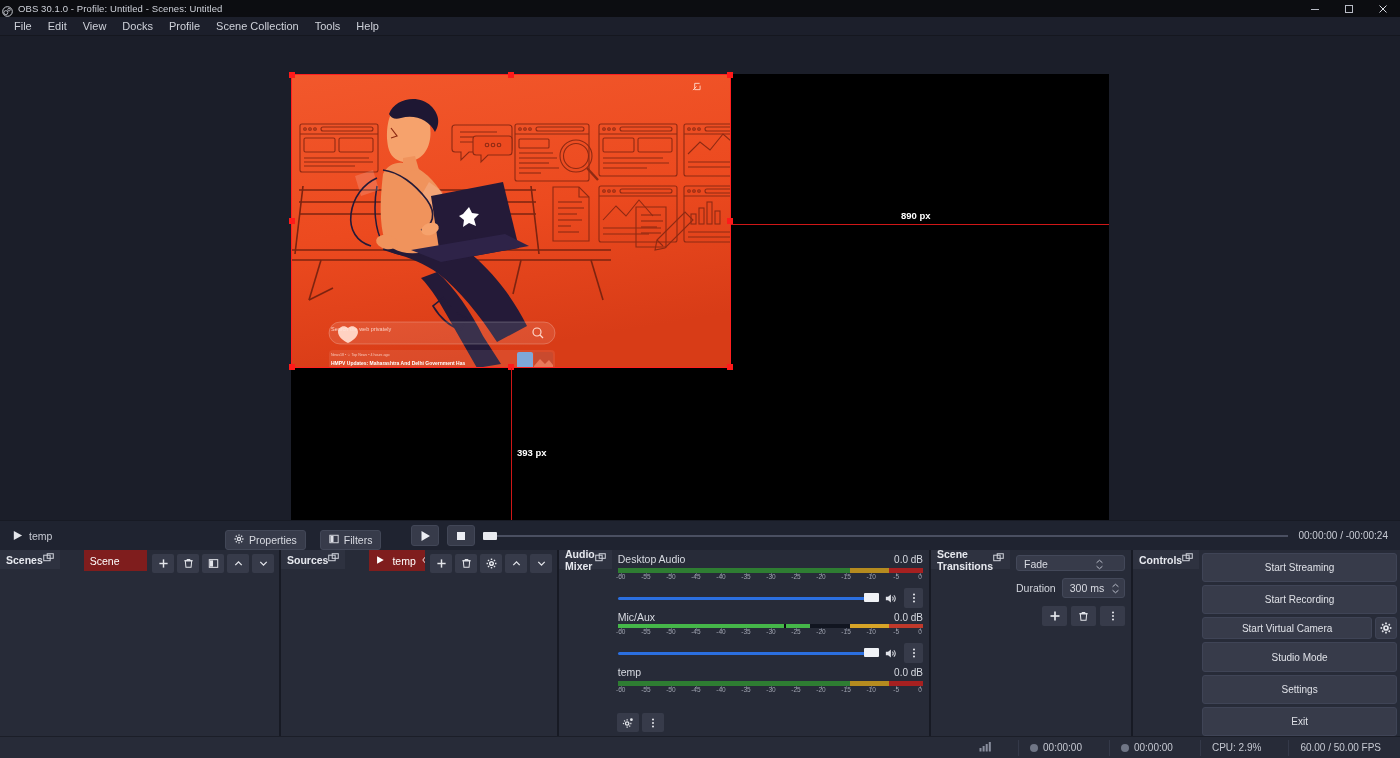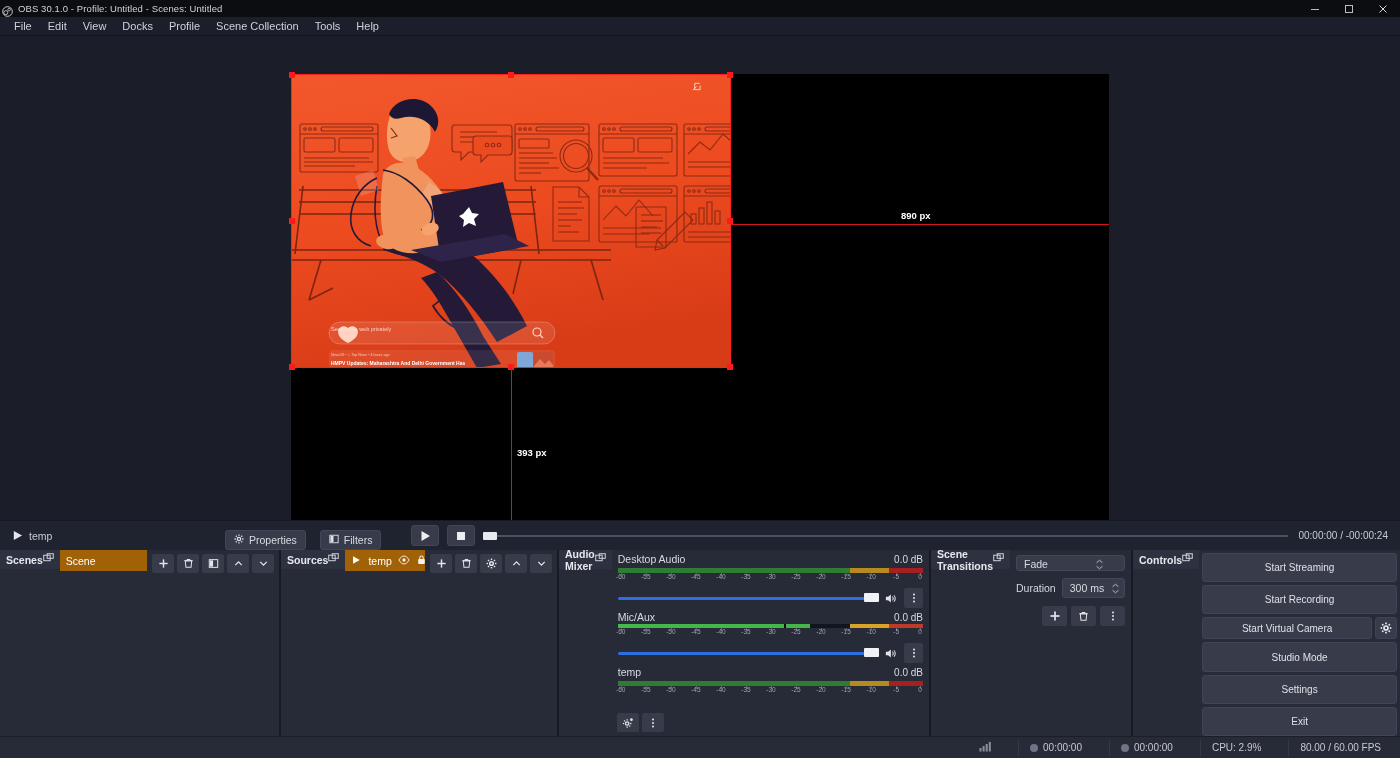--- a/index.html
+++ b/index.html
@@ -110,21 +110,21 @@
     height: 19px; background: #2e3240; display: flex; align-items: center;
     padding: 0 6px; font-size: 10.5px; font-weight: bold; color: #e6e8ee; flex: 0 0 19px;
   }
   .dock-title .spacer { flex: 1 1 auto; }
   .dock-body { flex: 1 1 auto; overflow: hidden; position: relative; }
 
   .list-row {
     height: 21px; display: flex; align-items: center; padding: 0 6px;
     font-size: 10.5px; color: #d5d8df;
   }
-  .list-row.sel { background: #a16207; color: #ffffff; }
+  .list-row.sel { background: #7f1d1d; color: #ffffff; margin-left: 24px; }
   .list-row .lr-label { flex: 1 1 auto; }
   .list-row .lr-icon { margin-left: 6px; opacity: .92; }
   .src-play-icon { margin-right: 7px; }
 
   .dock-toolbar {
     flex: 0 0 27px; height: 27px; display: flex; align-items: center; gap: 3px;
     padding: 0 5px; background: #272b38;
   }
   .tb-btn {
     width: 22px; height: 19px; border-radius: 2px; background: #373b4a;
@@ -961,16 +961,16 @@
     </span>
     <span class="st-cell">
       <span class="dot"></span>
       <span>00:00:00</span>
     </span>
     <span class="st-cell">
       <span class="dot"></span>
       <span>00:00:00</span>
     </span>
     <span class="st-cell">CPU: 2.9%</span>
-    <span class="st-cell">80.00 / 60.00 FPS</span>
+    <span class="st-cell">60.00 / 50.00 FPS</span>
   </div>
 
 </div>
 
 </body></html>

